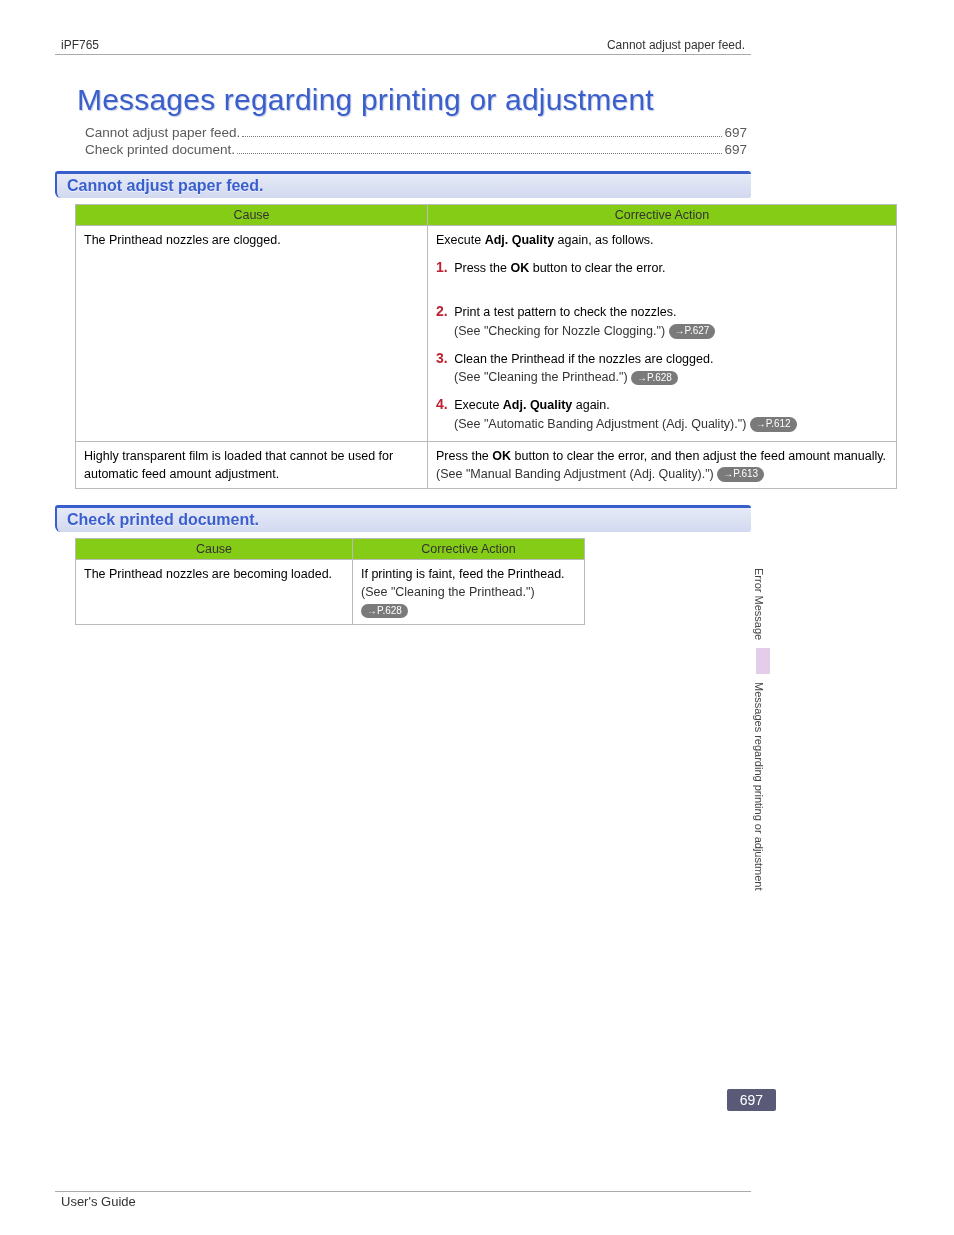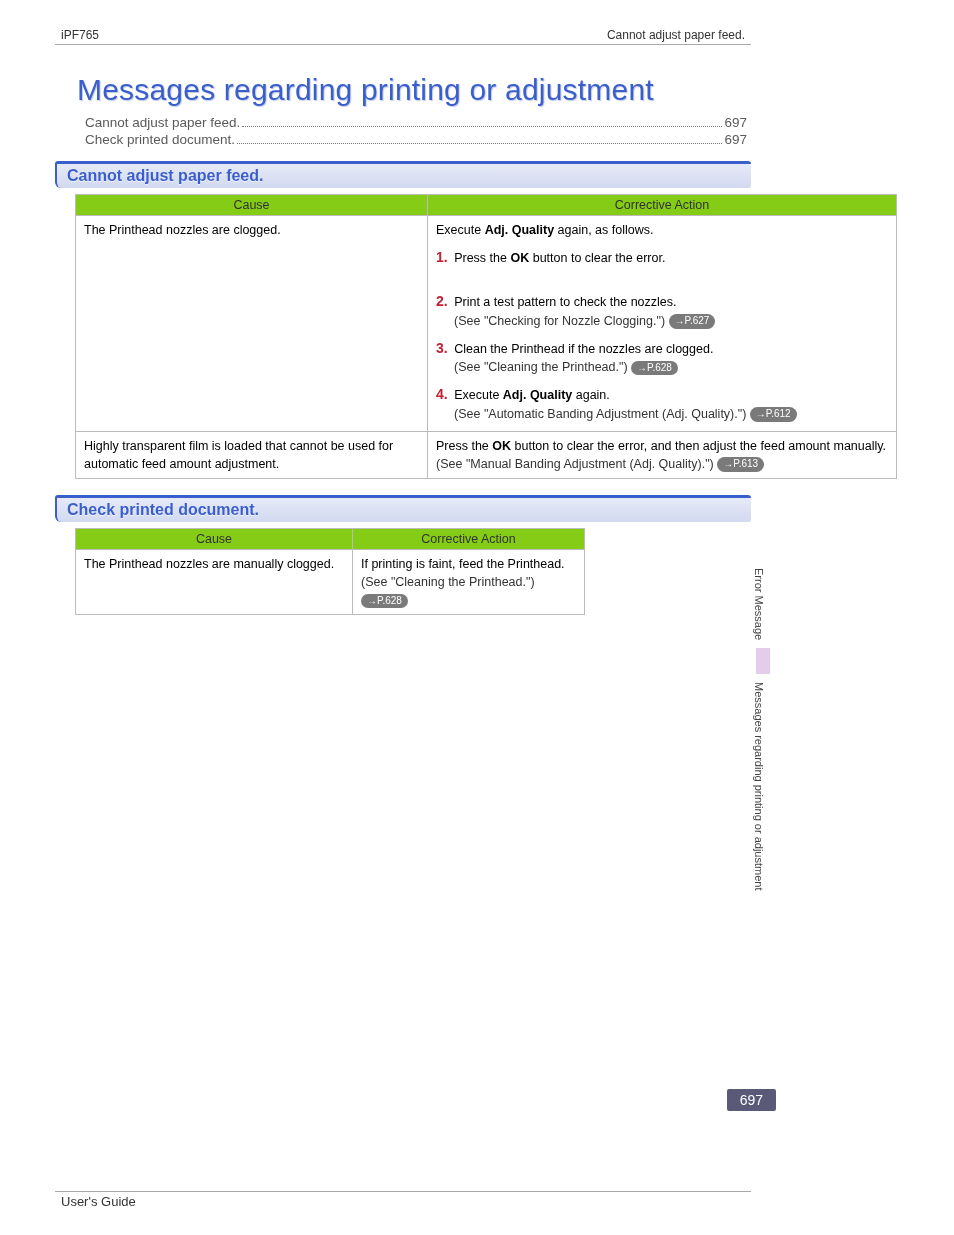--- a/index.html
+++ b/index.html
@@ -7,21 +7,21 @@
     font-family: Arial, Helvetica, sans-serif;
     font-size: 13px;
     color: #000;
     background: #fff;
   }
   .page {
     width: 806px;
     height: 1235px;
     position: relative;
     box-sizing: border-box;
-    padding: 28px 55px 20px 55px;
+    padding: 38px 55px 20px 55px;
   }
   .header-row {
     display: flex;
     justify-content: space-between;
     font-size: 12px;
     color: #333;
     border-bottom: 1px solid #aaa;
     padding: 0 6px 2px 6px;
   }
   .chapter-title {
@@ -221,21 +221,21 @@
     <div class="section-heading">Check printed document.</div>
   </div>
 
   <table class="trouble t2">
     <tbody>
         <tr>
       <th class="c1">Cause</th>
       <th>Corrective Action</th>
     </tr>
     <tr>
-      <td>The Printhead nozzles are manually clogged.</td>
+      <td>The Printhead nozzles are becoming loaded.</td>
       <td>
         <span>If printing is faint, feed the Printhead.</span><br>
         <span class="see">(See "Cleaning the Printhead.")</span>
         <span class="pill">→P.628</span>
       </td>
     </tr>
   </tbody>
     </table>
 
   <div class="side-tabs">

